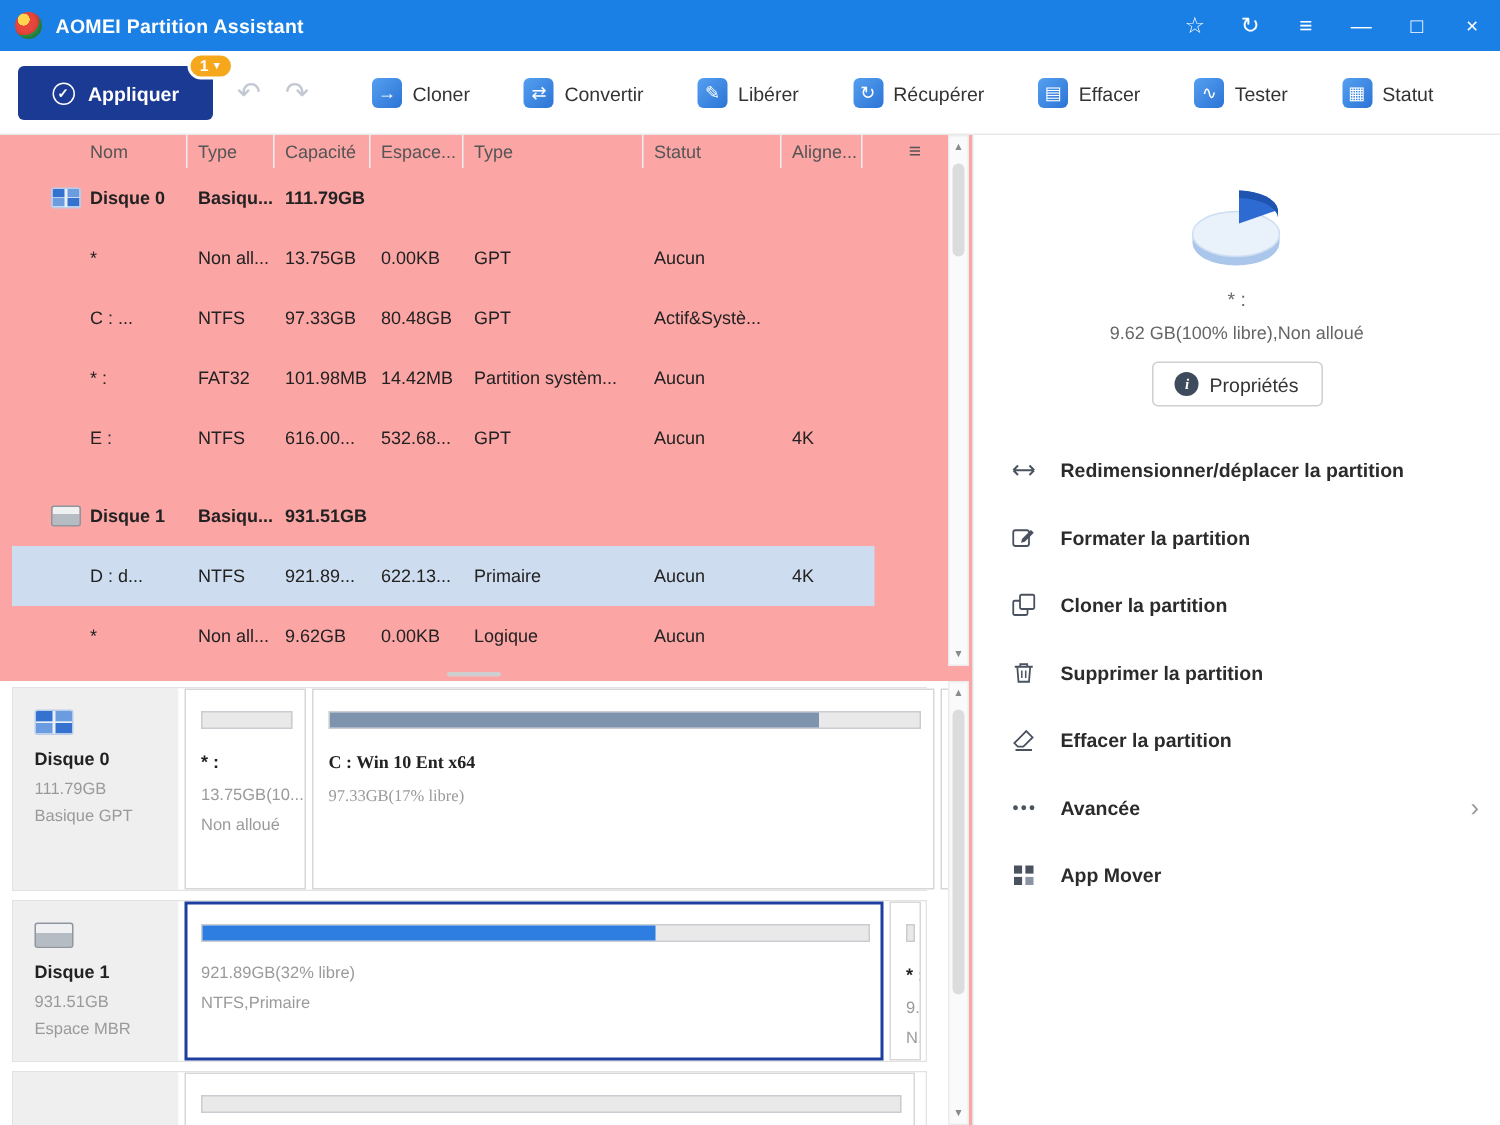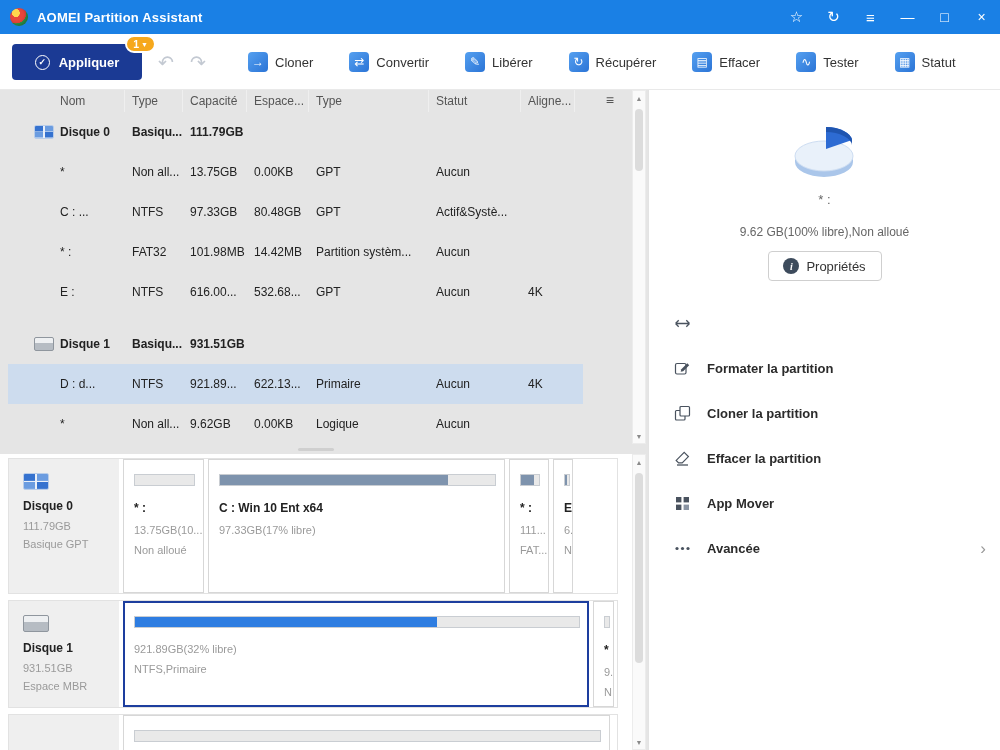--- a/index.html
+++ b/index.html
@@ -22,21 +22,21 @@
   .apply-check{width:15px;height:15px;border:1.5px solid #fff;border-radius:50%;display:flex;align-items:center;justify-content:center;font-size:9px;line-height:1}
   .apply-badge{position:absolute;top:-9px;right:-14px;background:#f6a81c;color:#fff;font-size:10.5px;font-weight:bold;border-radius:9px;padding:1px 6px;border:2px solid #fff;display:flex;align-items:center;gap:2px}
   .apply-badge .car{font-size:7px}
   .undo-redo{position:absolute;left:158px;top:10px;height:36px;display:flex;align-items:center;gap:16px}
   .ur{font-size:19px;color:#c3c9d2}
   .nav{position:absolute;left:248px;top:10px;height:36px;display:flex;align-items:center;gap:36px}
   .nav-item{display:flex;align-items:center;gap:7px;font-size:13px;color:#333;white-space:nowrap}
   .nav-ic{width:20px;height:20px;border-radius:4px;background:linear-gradient(135deg,#55a0f0,#2b74d6);color:#fff;font-size:12px;display:flex;align-items:center;justify-content:center;line-height:1}
 
   
-  .left{position:absolute;top:90px;left:0;width:648px;height:660px;background:#e5e5e5}
+  .left{position:absolute;top:90px;left:0;width:648px;height:660px;background:#fca5a5}
   .table-area{position:absolute;top:0;left:0;width:632px;height:354px;overflow:hidden}
   .thead{height:22px;display:flex;margin-left:8px;width:575px}
   .th{font-size:12px;color:#555;display:flex;align-items:center;padding-left:7px;border-right:1px solid #efefef;overflow:hidden;white-space:nowrap}
   .c0{width:117px}.c1{width:58px}.c2{width:64px}.c3{width:62px}.c4{width:120px}.c5{width:92px}.c6{width:54px}
   .th.c0{padding-left:52px}
   .col-menu{position:absolute;right:18px;top:3px;font-size:14px;color:#555;line-height:1}
   .tbody{position:absolute;top:22px;left:0;width:632px}
   .trow{margin-left:8px;width:575px;height:40px;display:flex;align-items:center;position:relative;font-size:12px;color:#222}
   .trow.gap-top{margin-top:12px}
   .trow.disk-row{font-weight:bold}
@@ -79,21 +79,21 @@
   .sb .ar{position:absolute;left:0;width:12px;height:14px;display:flex;align-items:center;justify-content:center;font-size:7px;color:#8a8a8a}
   .sb .ar.up{top:0}.sb .ar.down{bottom:0}
   .sb .thumb{position:absolute;left:2px;width:8px;background:#dcdcdc;border-radius:4px}
   .sb-table .thumb{top:18px;height:62px}
   .sb-disk .thumb{top:18px;height:190px}
 
   
   .right{position:absolute;top:90px;left:648px;width:352px;height:660px;border-left:1px solid #e3e3e3;background:#fff}
   .pie-wrap{display:flex;justify-content:center;margin-top:28px}
   .sel-title{text-align:center;font-size:13px;color:#666;margin-top:12px}
-  .sel-detail{text-align:center;font-size:12px;color:#666;margin-top:18px}
+  .sel-detail{text-align:center;font-size:12px;color:#666;margin-top:8px}
   .props-btn{margin:12px auto 0;display:flex;width:114px;height:30px;border:1px solid #cfcfcf;border-radius:4px;align-items:center;justify-content:center;gap:7px;font-size:13px;color:#333;background:#fff}
   .props-ic{width:16px;height:16px;border-radius:50%;background:#3d4b5c;color:#fff;font-size:10px;display:flex;align-items:center;justify-content:center;font-family:"Liberation Serif",serif;font-style:italic;font-weight:bold}
   .actions{margin-top:20px}
   .action{display:flex;align-items:center;height:45px;padding-left:24px;font-size:13px;color:#2b2b2b;position:relative;font-weight:600}
   .action .ic{width:18px;height:18px;margin-right:16px;display:flex;align-items:center;justify-content:center;flex:0 0 auto}
   .action .chevron{position:absolute;right:14px;color:#9a9a9a;font-size:17px;font-weight:normal}
 </style>
 </head>
 <body>
 
@@ -286,21 +286,21 @@
     <div class="parts" data-interactable="false">
   <div class="part" data-interactable="true" style="width: 81px;">
     <div class="part-bar" data-interactable="false">
               <div class="fill" data-interactable="false" style="width: 0%;"></div>
             </div>
     <div class="part-title" data-interactable="false">* :</div>
     <div class="part-sub part-l2" data-interactable="false">13.75GB(10...</div>
     <div class="part-sub part-l3" data-interactable="false">Non alloué</div>
   </div>
 
-  <div class="part" data-interactable="true" style="width: 297px;">
+  <div class="part" data-interactable="true" style="width: 415px; font-family: Liberation Serif, serif;">
     <div class="part-bar" data-interactable="false">
               <div class="fill" data-interactable="false" style="width: 83%; background: rgb(126, 147, 173);"></div>
             </div>
     <div class="part-title" data-interactable="false">C : Win 10 Ent x64</div>
     <div class="part-sub part-l2" data-interactable="false">97.33GB(17% libre)</div>
   </div>
 
   <div class="part" data-interactable="true" style="width: 40px;">
     <div class="part-bar" data-interactable="false">
               <div class="fill" data-interactable="false" style="width: 70%; background: rgb(126, 147, 173);"></div>
@@ -395,20 +395,21 @@
     <span class="props-ic" data-interactable="false">i</span>
     <span data-interactable="false">Propriétés</span>
   </button>
   <div class="actions" data-interactable="false">
   <div class="action" data-interactable="true">
     <span class="ic" data-interactable="false">
           <svg width="17" height="17" viewBox="0 0 17 17">
             <path d="M1.5 8.5h14M1.5 8.5l3.2-3.2M1.5 8.5l3.2 3.2M15.5 8.5l-3.2-3.2M15.5 8.5l-3.2 3.2" stroke="#49525e" stroke-width="1.3" fill="none"></path>
           </svg>
         </span>
+    <span class="label" data-interactable="false">Redimensionner/déplacer la partition</span>
 
   </div>
 
 
   <div class="action" data-interactable="true">
     <span class="ic" data-interactable="false">
           <svg width="17" height="17" viewBox="0 0 17 17">
             <rect x="1.5" y="3.5" width="10.5" height="10.5" rx="1.5" stroke="#49525e" fill="none" stroke-width="1.2"></rect>
             <path d="M9.2 11.2l6-6-1.9-1.9-6 6-.6 2.5z" fill="#49525e"></path>
           </svg>
@@ -421,50 +422,60 @@
     <span class="ic" data-interactable="false">
           <svg width="17" height="17" viewBox="0 0 17 17">
             <rect x="1.5" y="5.5" width="9.5" height="9.5" rx="1" stroke="#49525e" fill="none" stroke-width="1.2"></rect>
             <rect x="6" y="1.5" width="9.5" height="9.5" rx="1" stroke="#49525e" fill="#fff" stroke-width="1.2"></rect>
           </svg>
         </span>
     <span class="label" data-interactable="false">Cloner la partition</span>
 
   </div>
 
+  <div class="action" data-interactable="true">
+    <span class="ic" data-interactable="false">
+          <svg width="17" height="17" viewBox="0 0 17 17">
+            <path d="M2.5 4.5h12M6.2 4.5V2.8h4.6v1.7M4.2 4.5l.8 10h7l.8-10" stroke="#49525e" fill="none" stroke-width="1.2"></path>
+            <path d="M7.2 7v5M9.8 7v5" stroke="#49525e" stroke-width="1"></path>
+          </svg>
+        </span>
+    <span class="label" data-interactable="false">Supprimer la partition</span>
+
+  </div>
 
   <div class="action" data-interactable="true">
     <span class="ic" data-interactable="false">
           <svg width="17" height="17" viewBox="0 0 17 17">
             <path d="M10.2 2.4l4.2 4.2-6.2 6.2H4.6L2.2 10.4z" stroke="#49525e" fill="none" stroke-width="1.2"></path>
             <path d="M3 15h11" stroke="#49525e" stroke-width="1.3"></path>
           </svg>
         </span>
     <span class="label" data-interactable="false">Effacer la partition</span>
 
+  </div>
+
+  <div class="action" data-interactable="true">
+    <span class="ic" data-interactable="false">
+          <svg width="17" height="17" viewBox="0 0 17 17">
+            <circle cx="3" cy="8.5" r="1.6" fill="#49525e"></circle>
+            <circle cx="8.5" cy="8.5" r="1.6" fill="#49525e"></circle>
+            <circle cx="14" cy="8.5" r="1.6" fill="#49525e"></circle>
+          </svg>
+        </span>
+    <span class="label" data-interactable="false">Avancée</span>
+    <span class="chevron" data-interactable="false">›</span>
   </div>
 
   <div class="action" data-interactable="true">
     <span class="ic" data-interactable="false">
           <svg width="17" height="17" viewBox="0 0 17 17">
             <rect x="2" y="2" width="5.4" height="5.4" fill="#49525e"></rect>
             <rect x="9.6" y="2" width="5.4" height="5.4" fill="#49525e"></rect>
             <rect x="2" y="9.6" width="5.4" height="5.4" fill="#49525e"></rect>
             <rect x="9.6" y="9.6" width="5.4" height="5.4" fill="#8a94a3"></rect>
           </svg>
         </span>
     <span class="label" data-interactable="false">App Mover</span>
 
   </div>
-
-  <div class="action" data-interactable="true">
-    <span class="ic" data-interactable="false">
-          <svg width="17" height="17" viewBox="0 0 17 17">
-            <circle cx="3" cy="8.5" r="1.6" fill="#49525e"></circle>
-            <circle cx="8.5" cy="8.5" r="1.6" fill="#49525e"></circle>
-            <circle cx="14" cy="8.5" r="1.6" fill="#49525e"></circle>
-          </svg>
-        </span>
-    <span class="label" data-interactable="false">Avancée</span>
-    <span class="chevron" data-interactable="false">›</span>
-  </div>
 </div>
 </div>
 
 </body></html>

